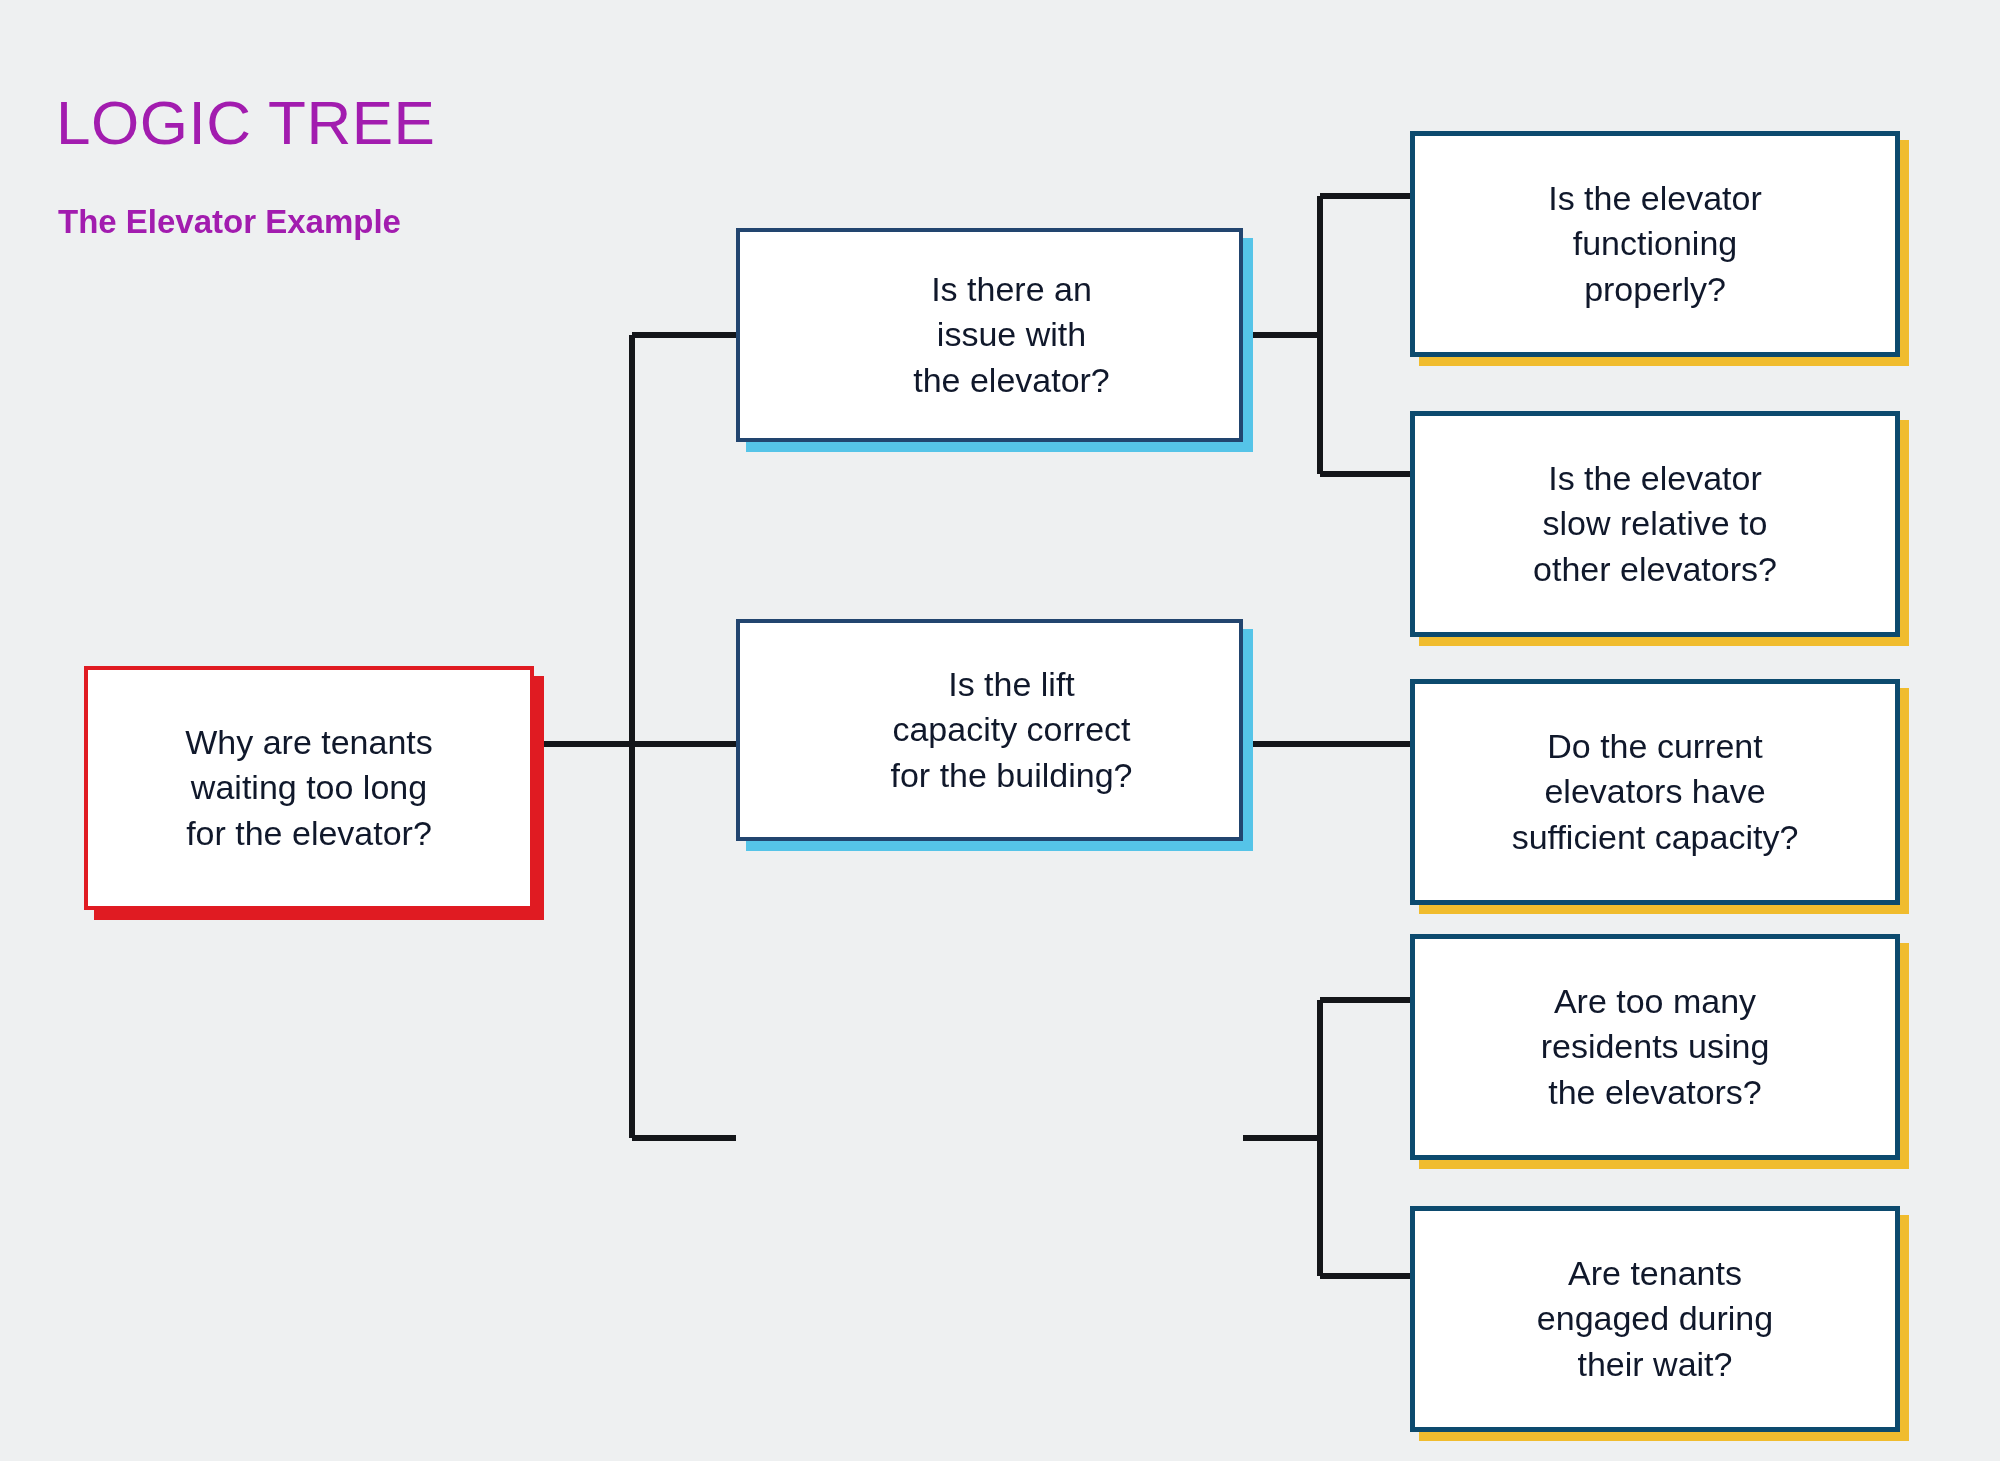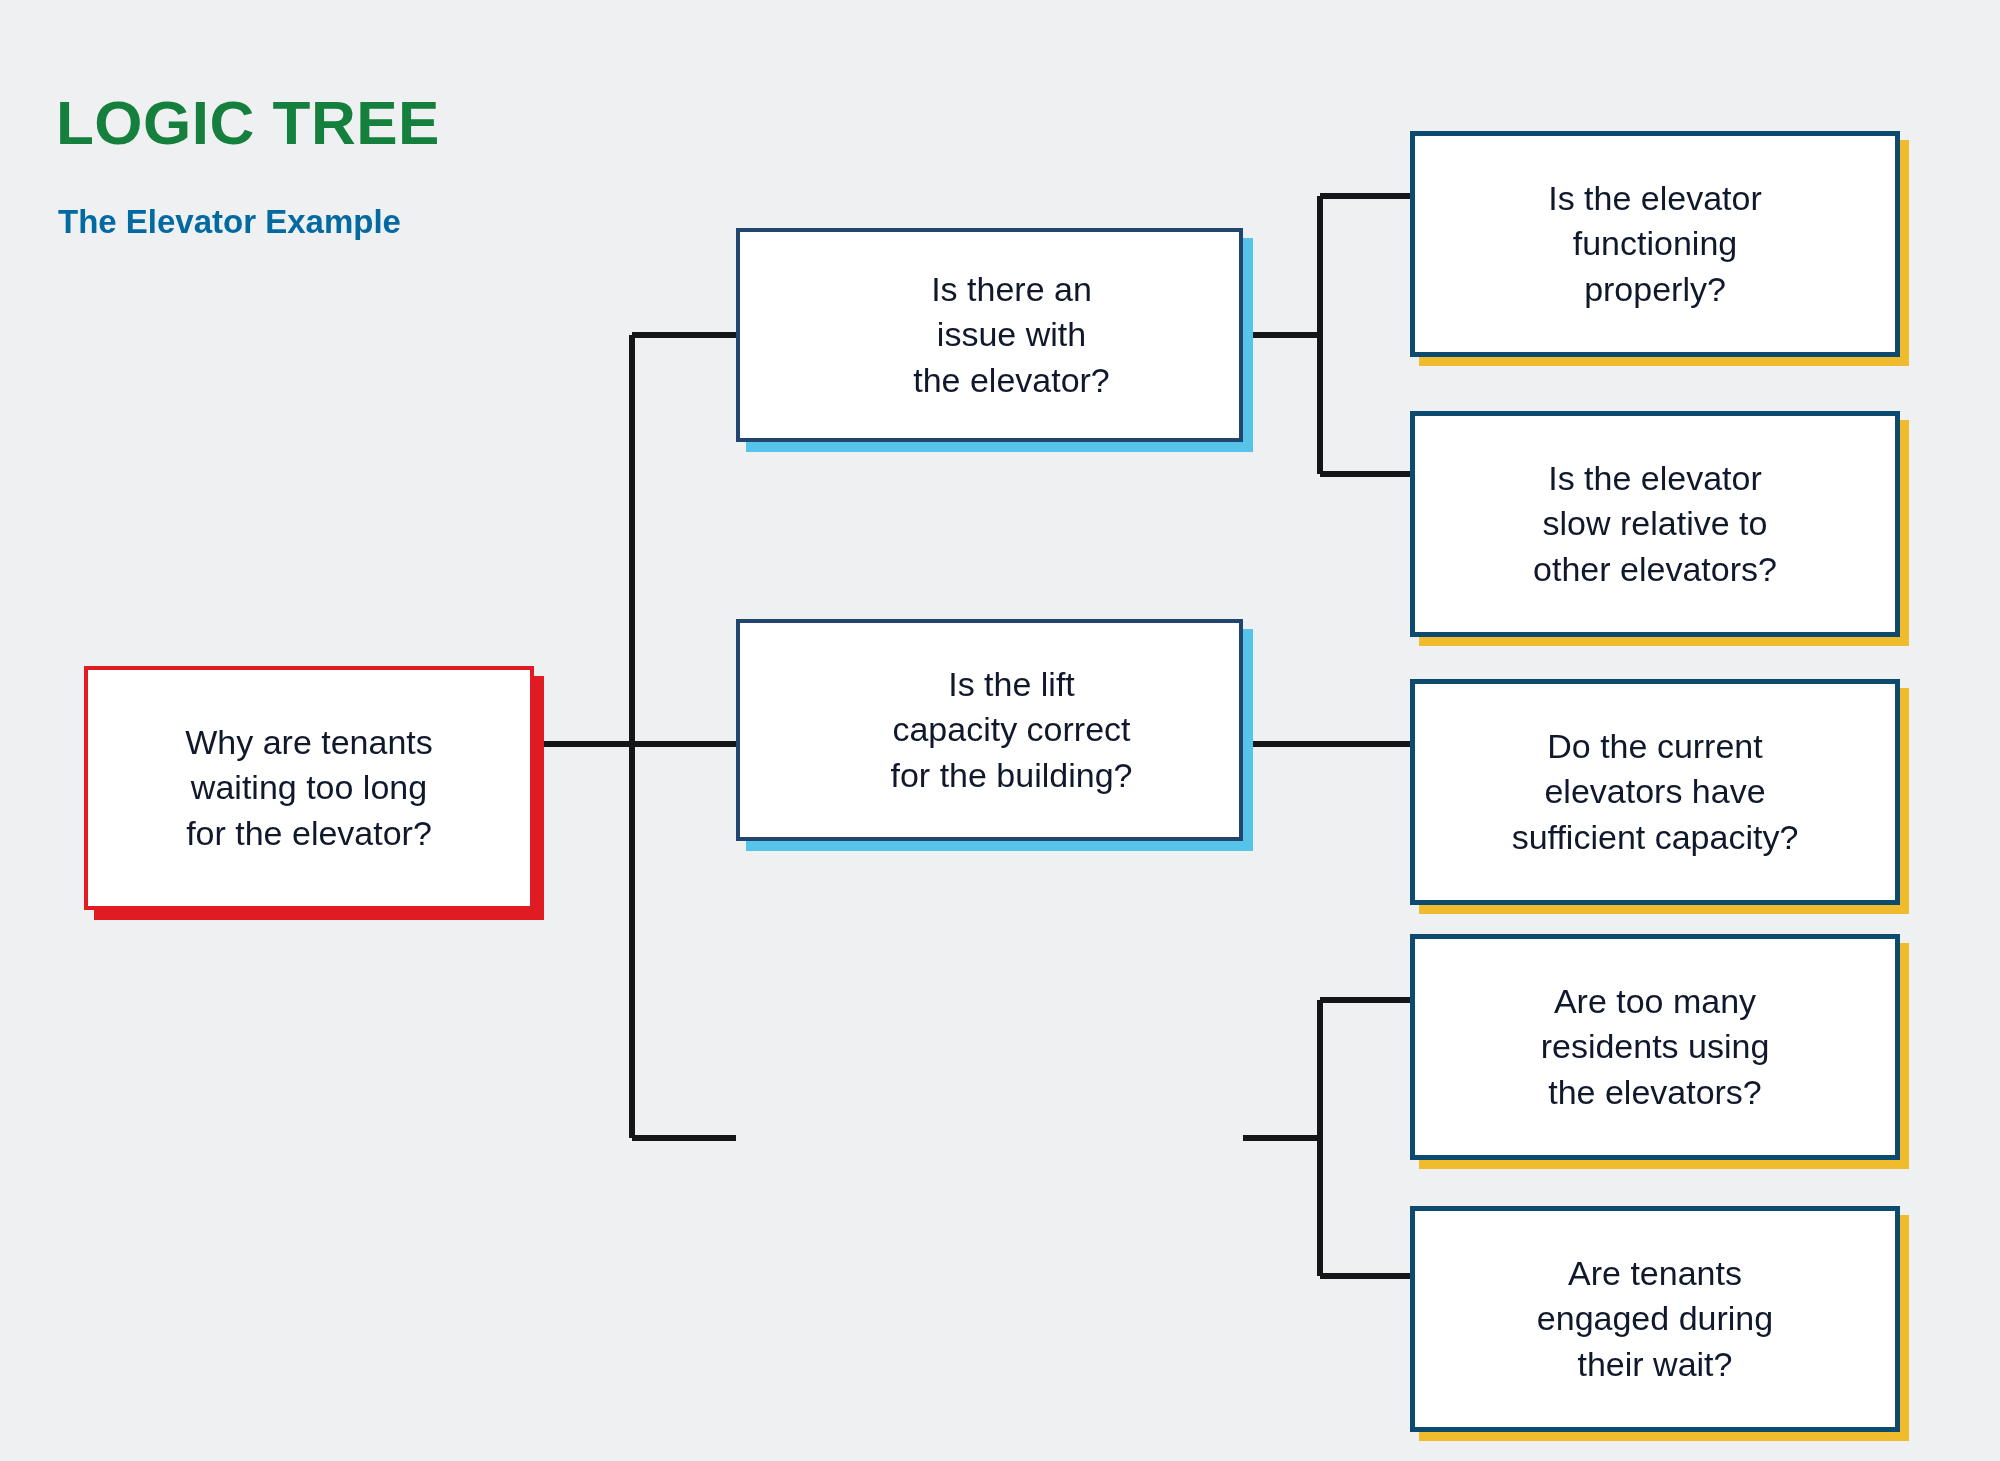--- a/index.html
+++ b/index.html
@@ -7,26 +7,26 @@
     width: 2000px; height: 1461px;
     background: #eef0f1;
     font-family: "Liberation Sans", sans-serif;
     overflow: hidden;
   }
   #stage { position: relative; width: 2000px; height: 1461px; }
 
   
   #title {
     position: absolute; left: 56px; top: 92px;
-    font-size: 62px; font-weight: 700; letter-spacing: 0.5px;
-    color: #15803d; line-height: 1;
+    font-size: 62px; font-weight: 400; letter-spacing: 0.5px;
+    color: #a21caf; line-height: 1;
   }
   #subtitle {
     position: absolute; left: 58px; top: 205px;
-    font-size: 33px; font-weight: 700; color: #0369a1; line-height: 1;
+    font-size: 33px; font-weight: 700; color: #a21caf; line-height: 1;
   }
 
   
   #wires { position: absolute; left: 0; top: 0; width: 2000px; height: 1461px; }
 
   
   .node {
     position: absolute;
     background: #ffffff;
     display: flex; align-items: center; justify-content: center;

